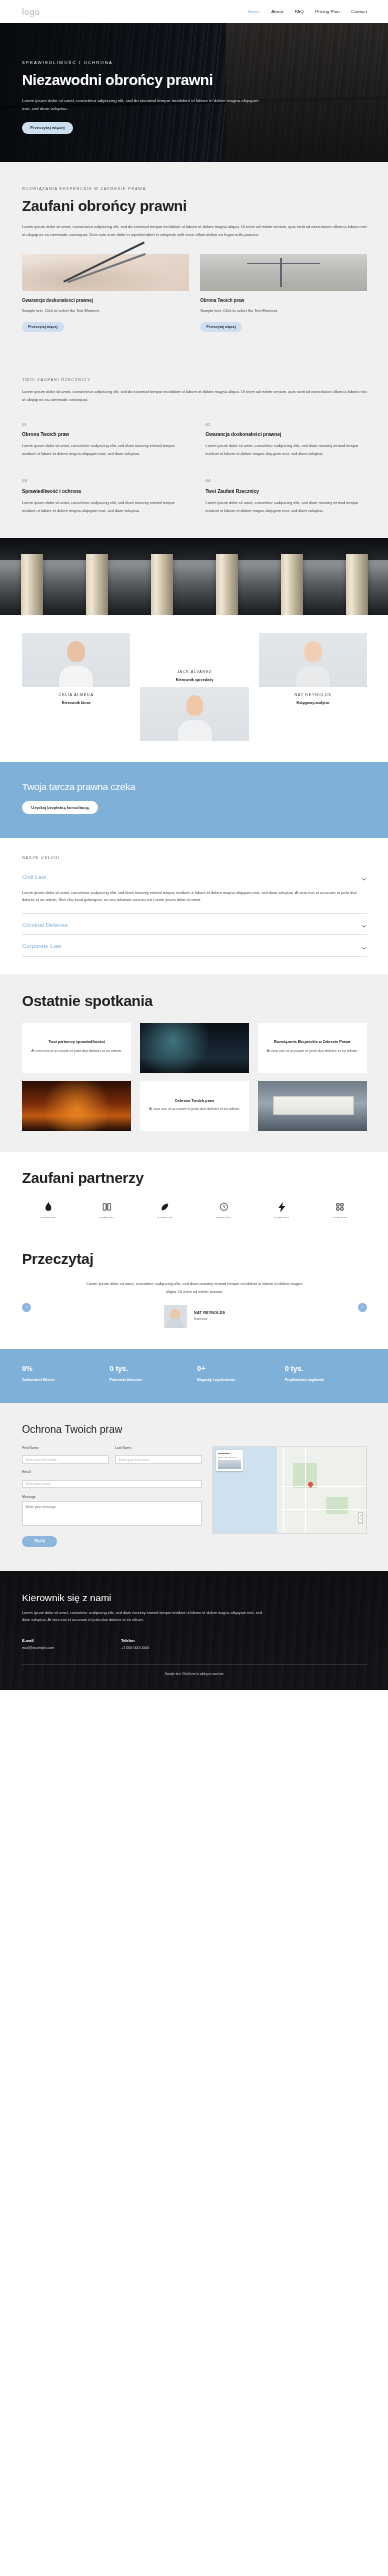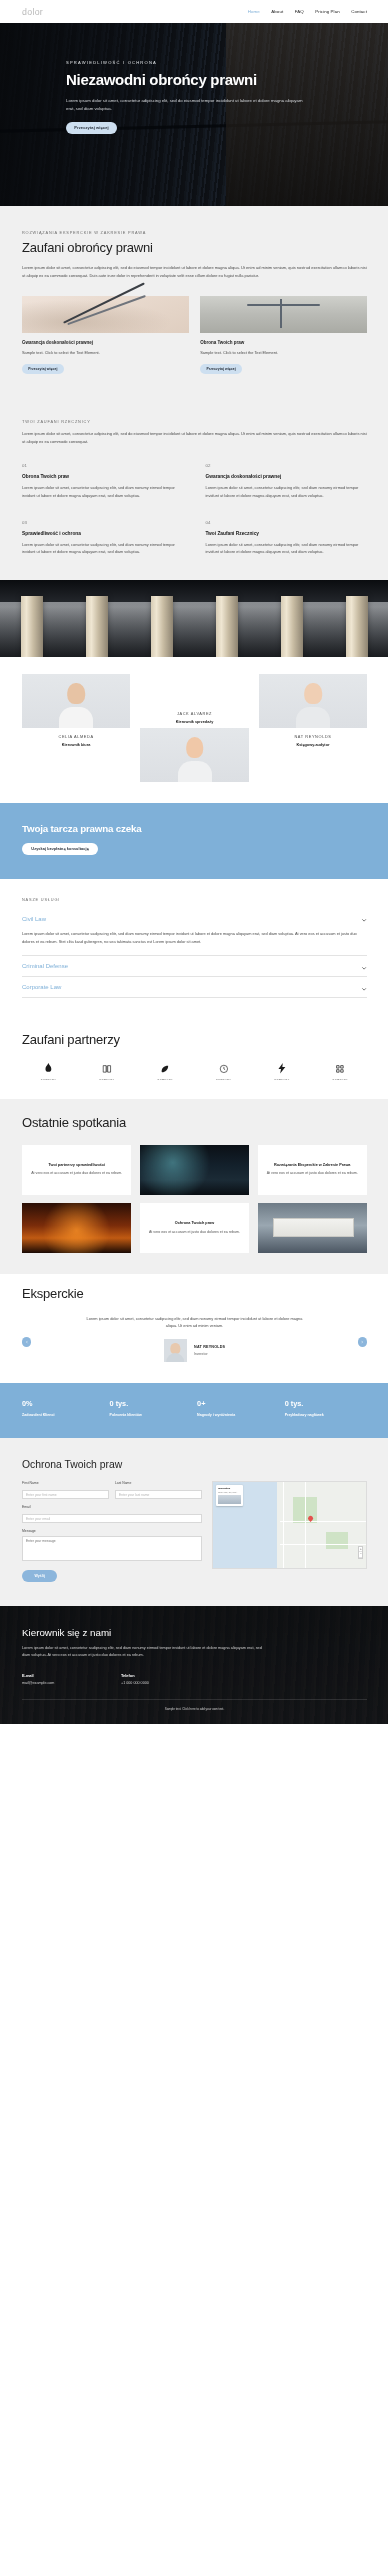--- a/index.html
+++ b/index.html
@@ -21,25 +21,24 @@
     padding: 0 22px;
     position: relative; z-index: 5;
   }
   .logo { font-size: 8.8px; color: #b9b9b9; font-weight: 300; letter-spacing: 0.3px; }
   .nav { display: flex; gap: 11.4px; align-items: center; }
   .nav a { font-size: 4.4px; color: #222; text-decoration: none; letter-spacing: 0.1px; }
   .nav a.active { color: #7fb0d8; }
 
   
   .hero {
-    height: 183px;
+    height: 139px;
     position: relative;
     overflow: hidden;
     background: #0d0f12;
-    padding-left: 44px;
   }
   .hero-bg {
     position: absolute; inset: 0;
     background:
       linear-gradient(90deg, rgba(8,10,13,.97) 0%, rgba(10,12,16,.82) 30%, rgba(12,14,18,.55) 60%, rgba(14,16,20,.45) 100%),
       repeating-linear-gradient(96deg,
         #11151b 0px, #11151b 2.6px,
         #1c2630 2.6px, #1c2630 4.7px,
         #243040 4.7px, #243040 6.7px,
         #10161d 6.7px, #10161d 8.8px,
@@ -81,21 +80,21 @@
 
   
   .sec { padding: 24px 22px; }
   .sec.grey { background: #f0f0f0; }
   .sec.white { background: #ffffff; }
   .eyebrow {
     font-size: 3.9px; letter-spacing: 0.8px; color: #6d6d6d;
     text-transform: uppercase; font-weight: 400; margin-bottom: 6.2px;
   }
   .h2 {
-    font-size: 13px; font-weight: 400; color: #222; letter-spacing: -0.2px;
+    font-size: 15px; font-weight: 700; color: #222; letter-spacing: -0.2px;
     line-height: 1.15; margin-bottom: 8.3px;
   }
   .body-txt {
     font-size: 4px; line-height: 1.95; color: #4a4a4a; font-weight: 400;
   }
 
   
   .cards2 { display: flex; gap: 11.4px; margin-top: 15.6px; }
   .card2 { flex: 1; }
   .card2 .thumb { width: 100%; height: 37px; display:block; }
@@ -162,21 +161,21 @@
   .photo.p1 { height:54px; background: linear-gradient(180deg,#e4e7ea 0%, #dcdfe3 100%); }
   .f-head { width:17.6px; height:21px; border-radius:48% 48% 42% 42%; top:8.3px; position:absolute; left:50%; transform:translateX(-50%); }
   .f-body { width:34px; height:21px; border-radius:13.5px 13.5px 0 0; bottom:0; position:absolute; left:50%; transform:translateX(-50%); }
   .p-name { font-size:3.9px; letter-spacing:0.6px; color:#4c4c4c; margin:5.7px 0 3.6px; }
   .p-role { font-size:3.8px; font-weight:700; color:#161616; }
   .team-center { flex:1; text-align:center; }
   .team-bottom { display:flex; gap:10.4px; margin-top:0; align-items:flex-start; }
 
   
   .cta { background:#7fb0d8; padding: 19.7px 22px 24px; }
-  .cta h2 { font-size: 9.8px; color:#fff; font-weight:700; margin-bottom:8.3px; letter-spacing:-0.2px; }
+  .cta h2 { font-size: 9.8px; color:#fff; font-weight:400; margin-bottom:8.3px; letter-spacing:-0.2px; }
   .btn-white { background:#fff; color:#1d2530; font-size:3.8px; padding:4.1px 9.3px; border-radius:21px; }
 
   
   .acc-item { border-bottom: 0.5px solid #e3e3e3; }
   .acc-head {
     display:flex; justify-content:space-between; align-items:center;
     padding: 7.3px 0 6.7px; cursor:pointer;
   }
   .acc-title { font-size: 6px; color:#7fb0d8; font-weight:400; }
   .chev { width:6.2px; height:6.2px; display:block; }
@@ -301,21 +300,21 @@
     color:#cfcfcf; padding-top: 17.6px;
   }
   .f-divider { border-top:0.5px solid rgba(255,255,255,.12); margin-top: 13.5px; }
 </style>
 </head>
 <body>
 
 <div class="wrap">
 
   <header class="site-header">
-    <div class="logo">dolor</div>
+    <div class="logo">logo</div>
     <nav class="nav">
       <a href="#" class="active">Home</a>
       <a href="#">About</a>
       <a href="#">FAQ</a>
       <a href="#">Pricing Plan</a>
       <a href="#">Contact</a>
     </nav>
   </header>
 
   <section class="hero">
@@ -466,20 +465,43 @@
         <span class="acc-title">Corporate Law</span>
         <span class="chev">
           <svg viewBox="0 0 24 24" fill="none" stroke="#222" stroke-width="2.4">
               <path d="M5 9l7 7 7-7"></path>
             </svg>
         </span>
       </div>
     </div>
   </section>
 
+  <section class="sec grey" style="padding-top:17.6px;padding-bottom:21px;">
+    <h2 class="h2">Ostatnie spotkania</h2>
+    <div class="gal">
+
+      <div class="gal-cell gal-text">
+        <h5>Twoi partnerzy sprawiedliwości</h5>
+        <p>At vero eos et accusam et justo duo dolores et ea rebum.</p>
+      </div>
+      <div class="gal-cell img-police"></div>
+      <div class="gal-cell gal-text">
+        <h5>Rozwiązania Eksperckie w Zakresie Prawa</h5>
+        <p>At vero eos et accusam et justo duo dolores et ea rebum.</p>
+      </div>
+
+      <div class="gal-cell img-fire"></div>
+      <div class="gal-cell gal-text">
+        <h5>Ochrona Twoich praw</h5>
+        <p>At vero eos et accusam et justo duo dolores et ea rebum.</p>
+      </div>
+      <div class="gal-cell img-protest"></div>
+    </div>
+  </section>
+
   <section class="sec white" style="padding-top:17.6px;padding-bottom:17.6px;">
     <h2 class="h2">Zaufani partnerzy</h2>
     <div class="partners">
 
       <div class="plogo">
         <div class="mark">
           <svg width="8.8" height="10.4" viewBox="0 0 24 28" fill="#1c1c1c">
               <path d="M12 0C9 7 4 9 4 16a8 8 0 0016 0c0-7-5-9-8-16z"></path>
             </svg>
         </div>
@@ -527,45 +549,22 @@
         <div class="mark">
           <svg width="9.8" height="9.8" viewBox="0 0 24 24" fill="none" stroke="#1c1c1c" stroke-width="1.8">
               <path d="M4 4h6v6H4zM14 4h6v6h-6zM4 14h6v6H4zM14 14h6v6h-6z"></path>
             </svg>
         </div>
         <div class="pname">COMPANY</div>
       </div>
     </div>
   </section>
 
-  <section class="sec grey" style="padding-top:17.6px;padding-bottom:21px;">
-    <h2 class="h2">Ostatnie spotkania</h2>
-    <div class="gal">
-
-      <div class="gal-cell gal-text">
-        <h5>Twoi partnerzy sprawiedliwości</h5>
-        <p>At vero eos et accusam et justo duo dolores et ea rebum.</p>
-      </div>
-      <div class="gal-cell img-police"></div>
-      <div class="gal-cell gal-text">
-        <h5>Rozwiązania Eksperckie w Zakresie Prawa</h5>
-        <p>At vero eos et accusam et justo duo dolores et ea rebum.</p>
-      </div>
-
-      <div class="gal-cell img-fire"></div>
-      <div class="gal-cell gal-text">
-        <h5>Ochrona Twoich praw</h5>
-        <p>At vero eos et accusam et justo duo dolores et ea rebum.</p>
-      </div>
-      <div class="gal-cell img-protest"></div>
-    </div>
-  </section>
-
   <section class="sec white" style="padding-top:13.5px;padding-bottom:21px;">
-    <h2 class="h2">Eksperckie</h2>
+    <h2 class="h2">Przeczytaj</h2>
     <div class="testi">
       <p class="testi-q">Lorem ipsum dolor sit amet, consetetur sadipscing elitr, sed diam nonumy eirmod tempor incididunt ut labore et dolore magna aliqua. Ut enim ad minim veniam.</p>
       <div class="testi-row">
         <div class="avatar">
           <div class="f-head"></div>
             <div class="f-body"></div>
         </div>
         <div>
           <div class="testi-name">NAT REYNOLDS</div>
           <div class="testi-role">Inwestor</div>

